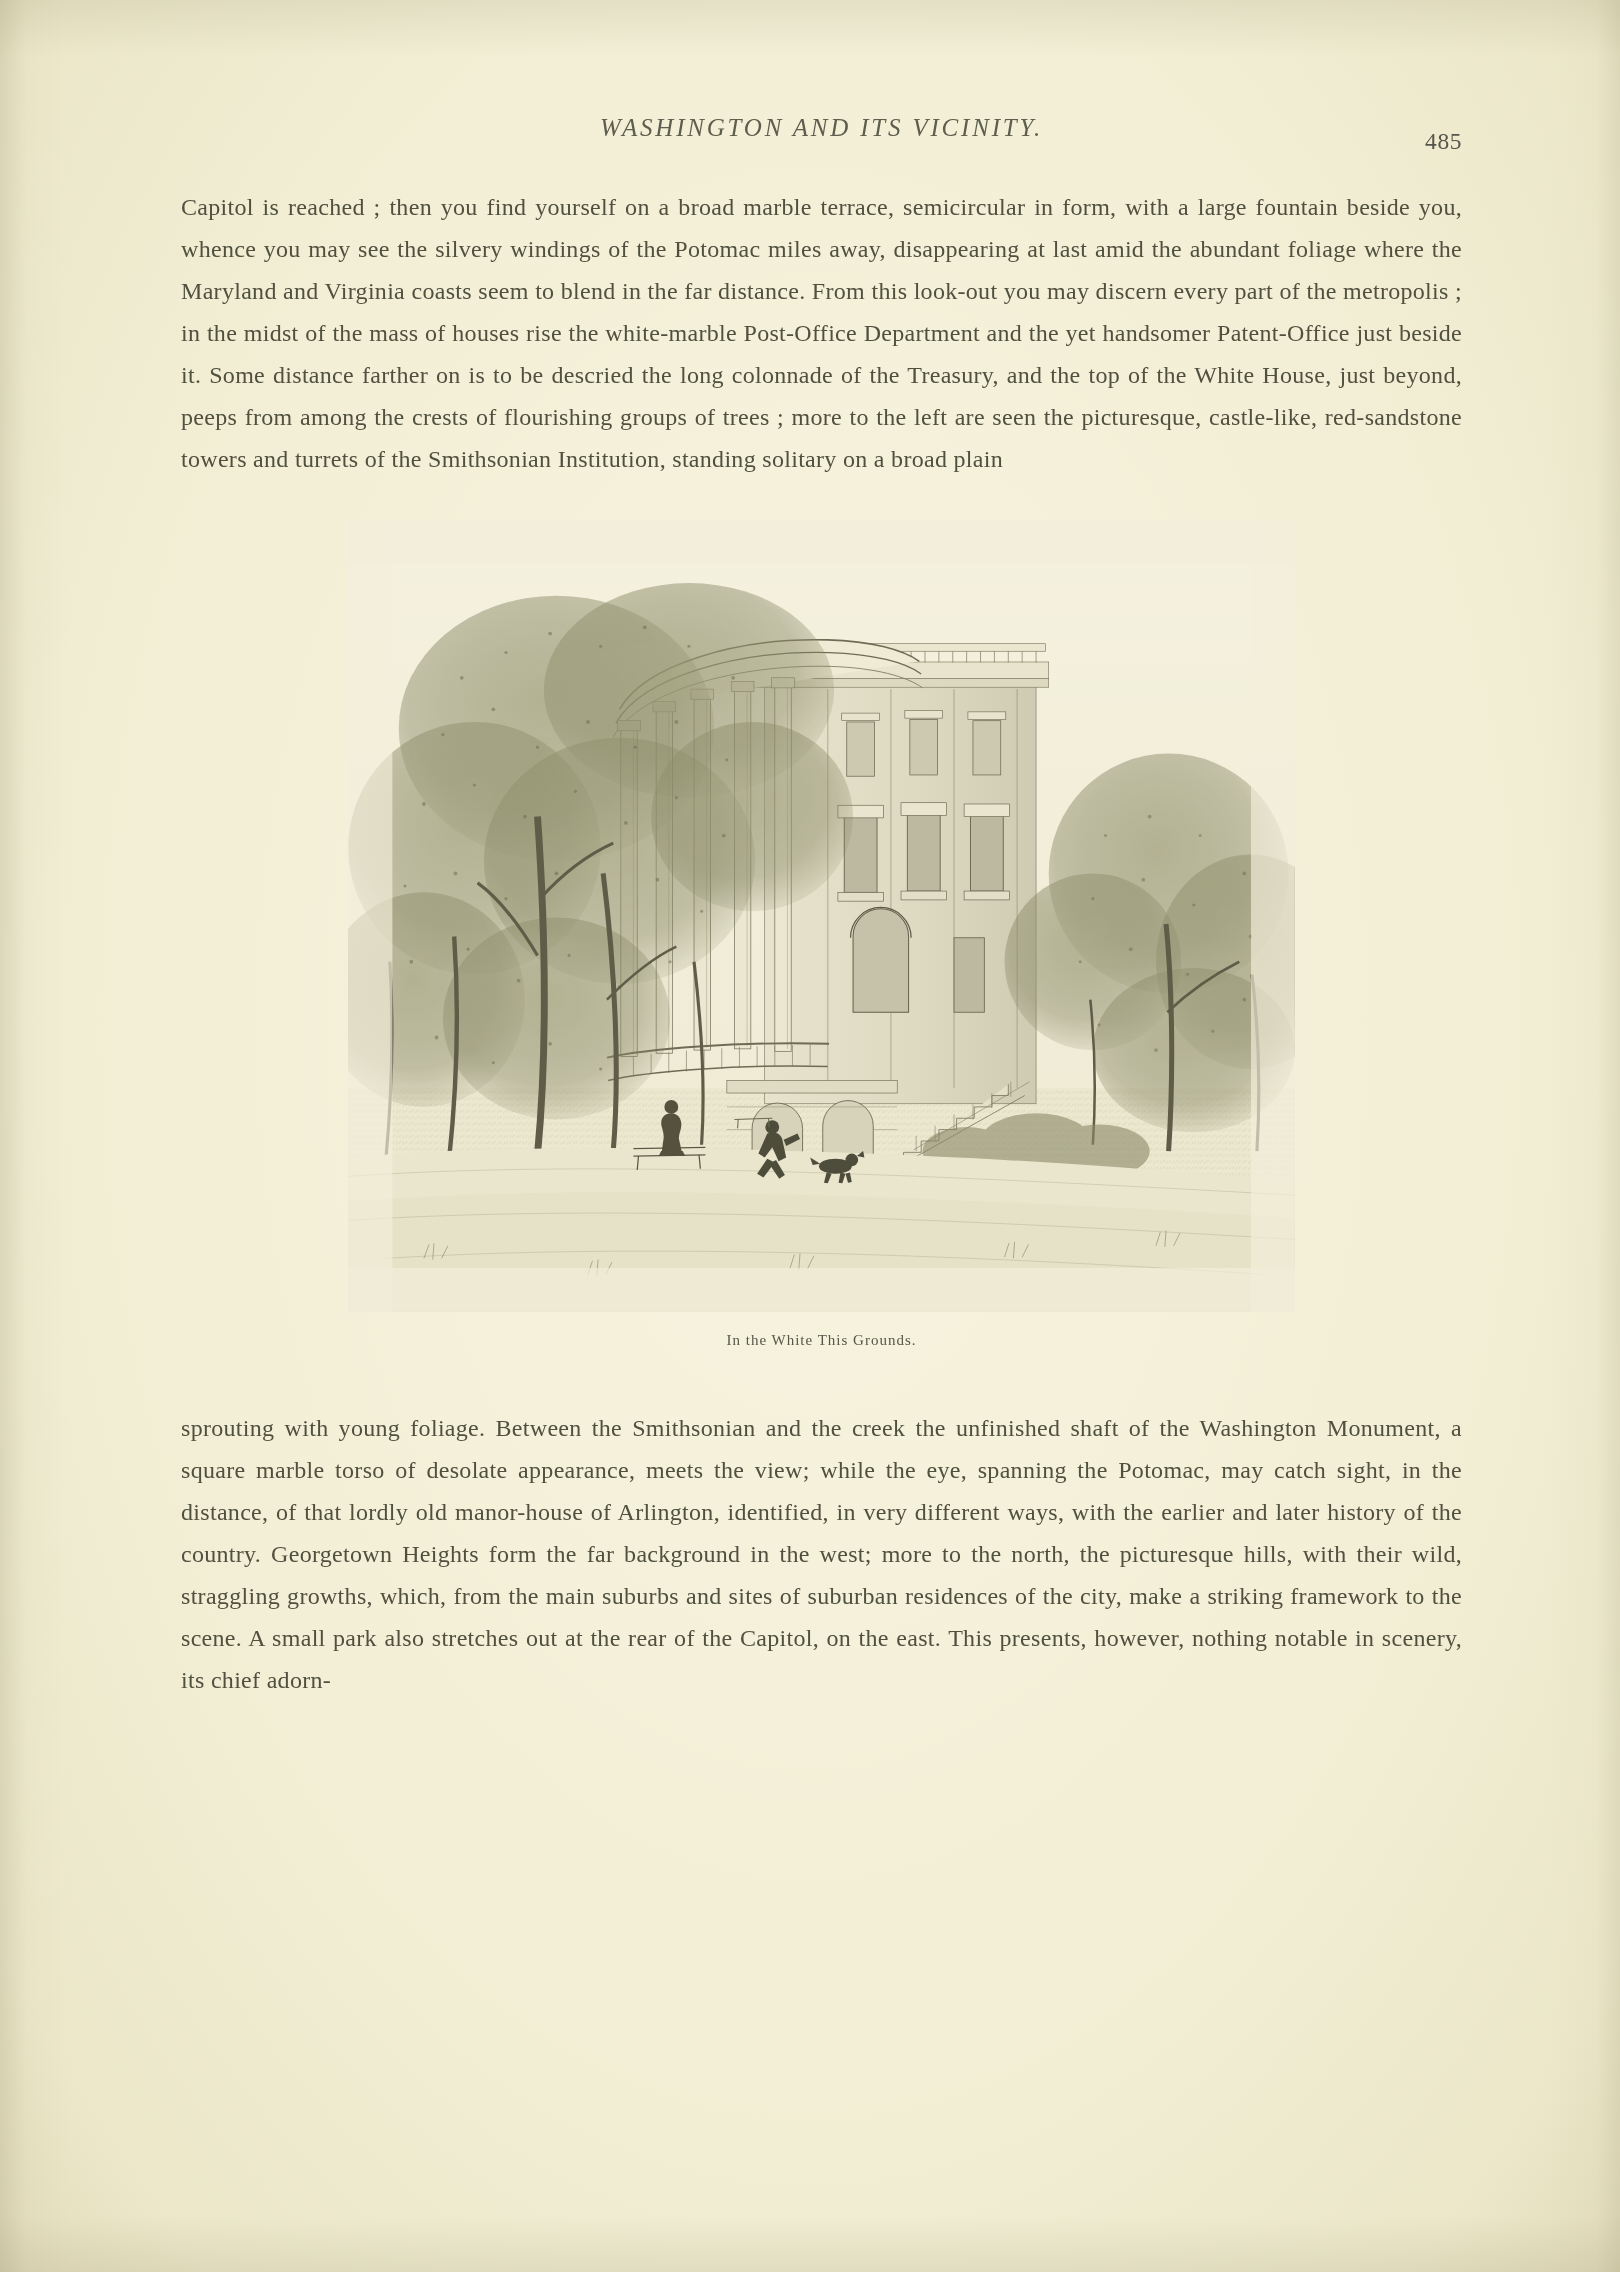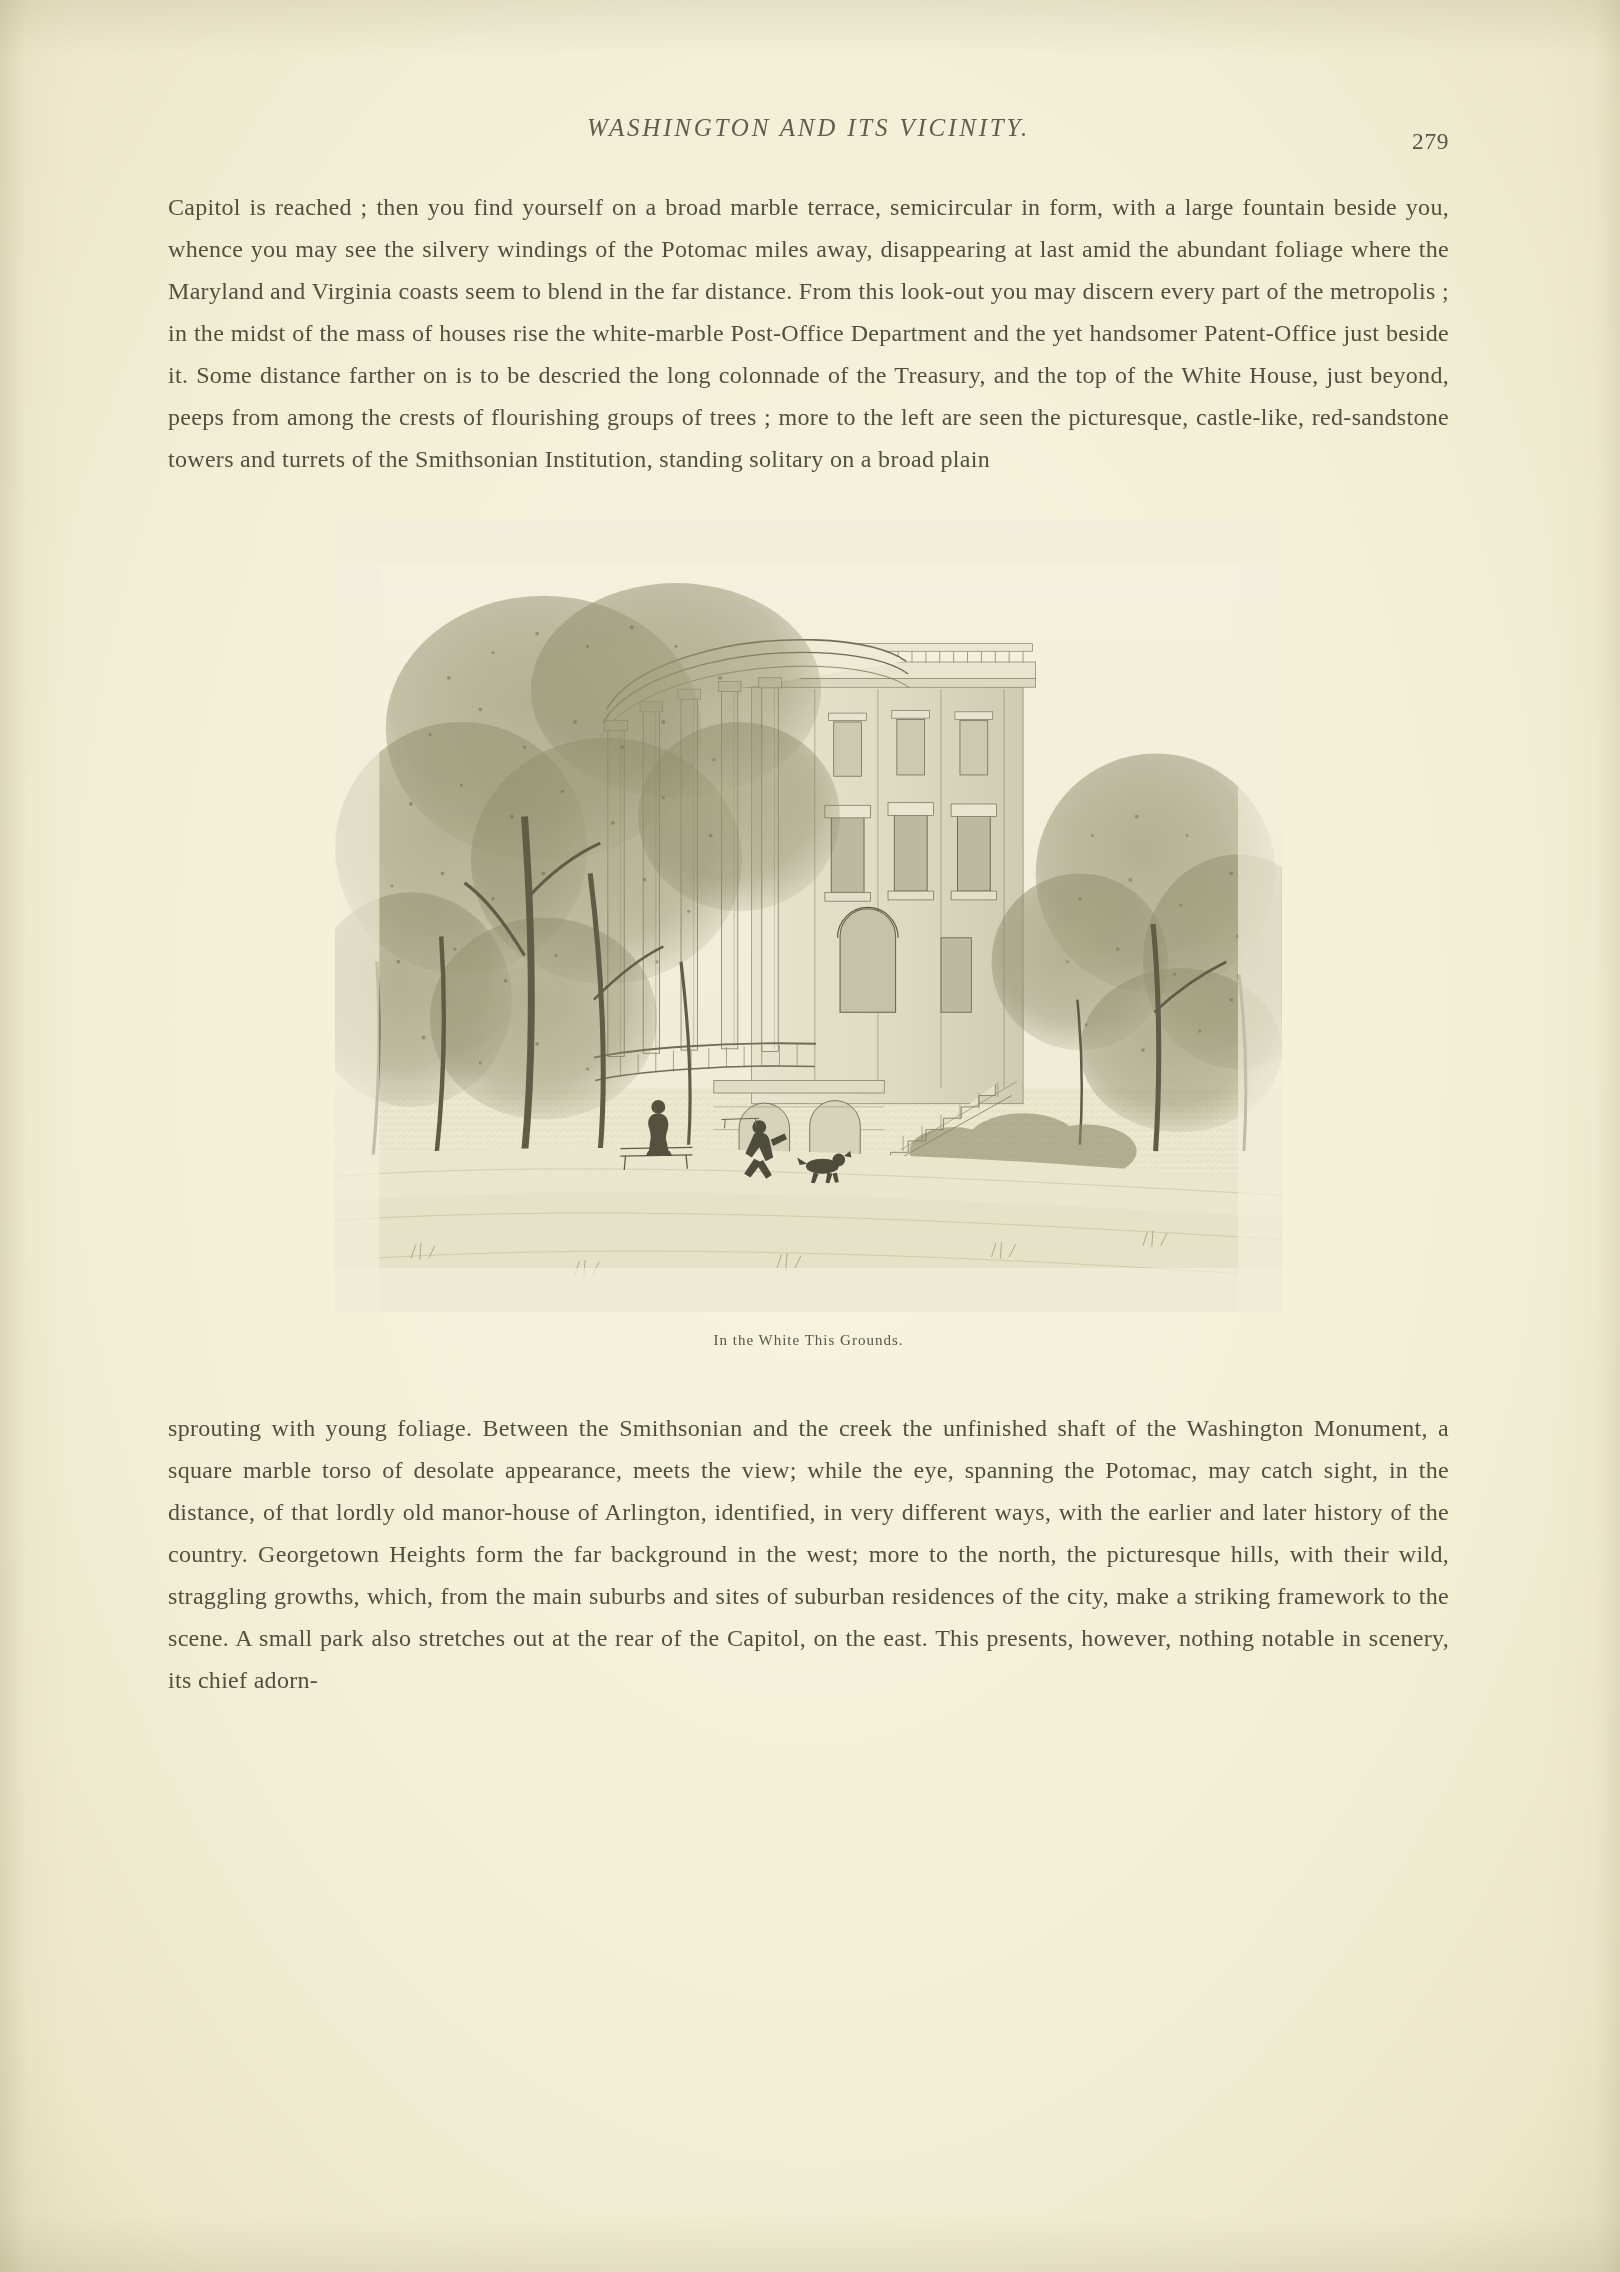--- a/index.html
+++ b/index.html
@@ -30,21 +30,21 @@
     pointer-events: none;
     background:
       linear-gradient(90deg, rgba(150,143,110,0.22) 0px, rgba(150,143,110,0.04) 26.5px, rgba(0,0,0,0) 69px),
       linear-gradient(270deg, rgba(150,143,110,0.18) 0px, rgba(150,143,110,0.03) 25px, rgba(0,0,0,0) 76px),
       linear-gradient(180deg, rgba(150,143,110,0.16) 0px, rgba(0,0,0,0) 57px),
       linear-gradient(0deg, rgba(150,143,110,0.16) 0px, rgba(0,0,0,0) 57px);
   }
 
   .content {
     position: absolute;
-    left: 168px;
+    left: 181px;
     top: 114px;
     width: 1281px;
   }
 
   
   .header-row {
     position: relative;
     height: 61px;
   }
   .running-head {
@@ -113,21 +113,21 @@
 </style>
 </head>
 <body>
 
 <div class="page"></div>
 
 <div class="content">
 
   <div class="header-row">
     <div class="running-head">WASHINGTON AND ITS VICINITY.</div>
-    <div class="folio">279</div>
+    <div class="folio">485</div>
   </div>
 
   <div class="para para-top">Capitol is reached ; then you find yourself on a broad marble terrace, semicircular in form, with a large fountain beside you, whence you may see the silvery windings of the Potomac miles away, disappearing at last amid the abundant foliage where the Maryland and Virginia coasts seem to blend in the far distance. From this look-out you may discern every part of the metropolis ; in the midst of the mass of houses rise the white-marble Post-Office Department and the yet handsomer Patent-Office just beside it. Some distance farther on is to be descried the long colonnade of the Treasury, and the top of the White House, just beyond, peeps from among the crests of flourishing groups of trees ; more to the left are seen the picturesque, castle-like, red-sandstone towers and turrets of the Smithsonian Institution, standing solitary on a broad plain</div>
 
   <div class="figure">
     <div class="plate">
       <svg viewBox="0 0 1500 1255" xmlns="http://www.w3.org/2000/svg" role="img">
         <defs>
           <linearGradient id="sky" x1="0" y1="0" x2="0" y2="1">
             <stop offset="0%" stop-color="#f4f1de"></stop>

